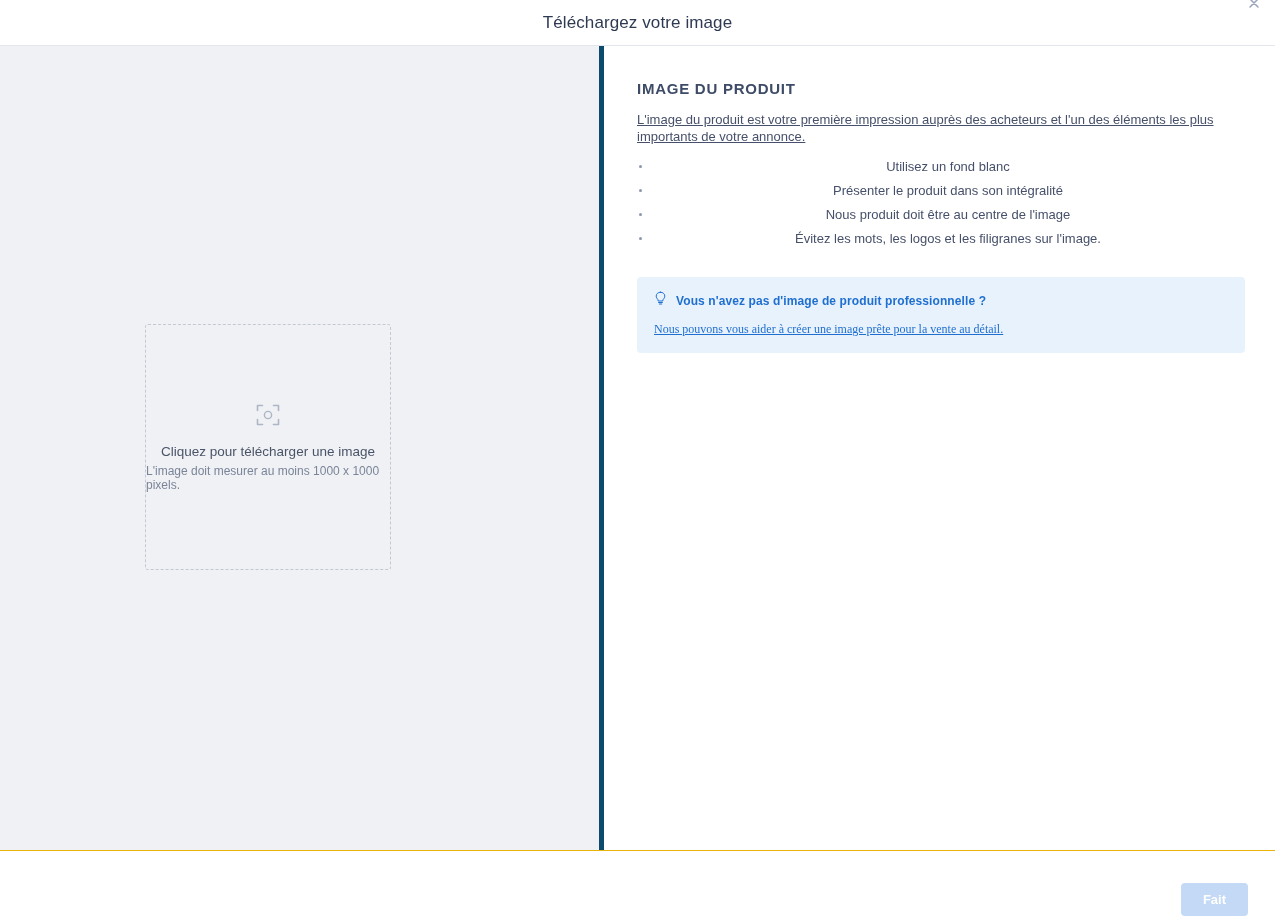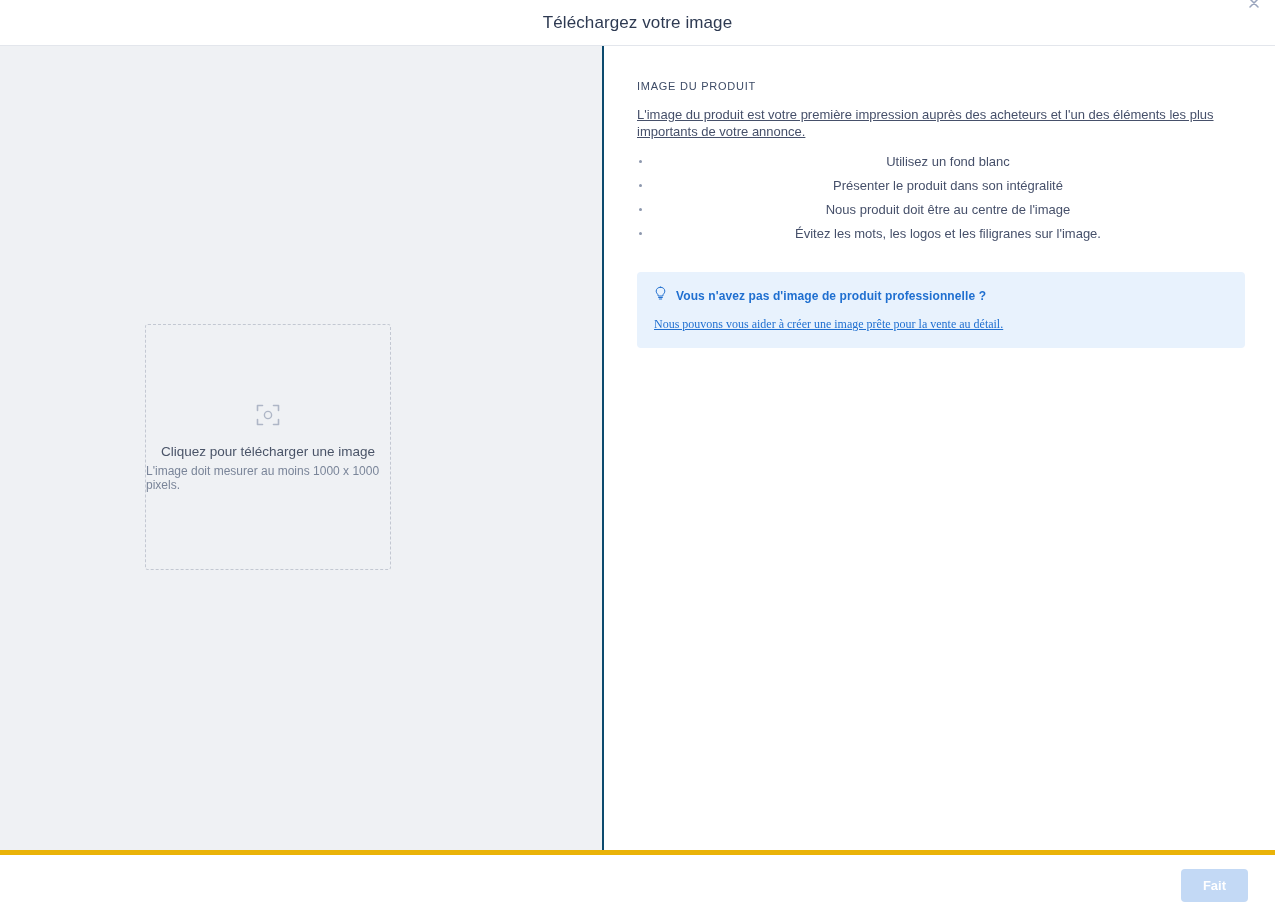--- a/index.html
+++ b/index.html
@@ -59,21 +59,21 @@
   .modal-body {
     flex: 1 1 auto;
     display: flex;
     min-height: 0;
   }
 
   .left-pane {
     width: 604px;
     flex: 0 0 604px;
     background: #eff1f4;
-    border-right: 2px solid #0c4a6e;
+    border-right: 5px solid #0c4a6e;
     display: flex;
     align-items: flex-start;
     justify-content: center;
     position: relative;
   }
 
   .dropzone {
     position: absolute;
     left: 145px;
     top: 278px;
@@ -106,22 +106,22 @@
   }
 
   .right-pane {
     flex: 1 1 auto;
     background: #ffffff;
     padding: 34px 30px 0 33px;
     overflow: hidden;
   }
 
   .section-heading {
-    font-size: 11px;
-    font-weight: 400;
+    font-size: 15px;
+    font-weight: 700;
     letter-spacing: 0.75px;
     color: #3d4b66;
     text-transform: uppercase;
     margin-bottom: 14px;
   }
 
   .section-heading.second {
     margin-top: 32px;
   }
 
@@ -189,23 +189,23 @@
     cursor: pointer;
     display: inline-block;
     font-family: Liberation Serif, serif;
   }
 
   
   .modal-footer {
     flex: 0 0 66px;
     height: 66px;
     background: #ffffff;
-    border-top: 5px solid #eab308;
-    display: flex;
-    align-items: center;
+    border-top: 1px solid #eab308;
+    display: flex;
+    align-items: flex-end;
     justify-content: flex-end;
     padding-right: 27px;
     padding-left: 20px;
   }
 
   .done-btn {
     background: #c3d9f5;
     color: #ffffff;
     border: none;
     border-radius: 4px;

